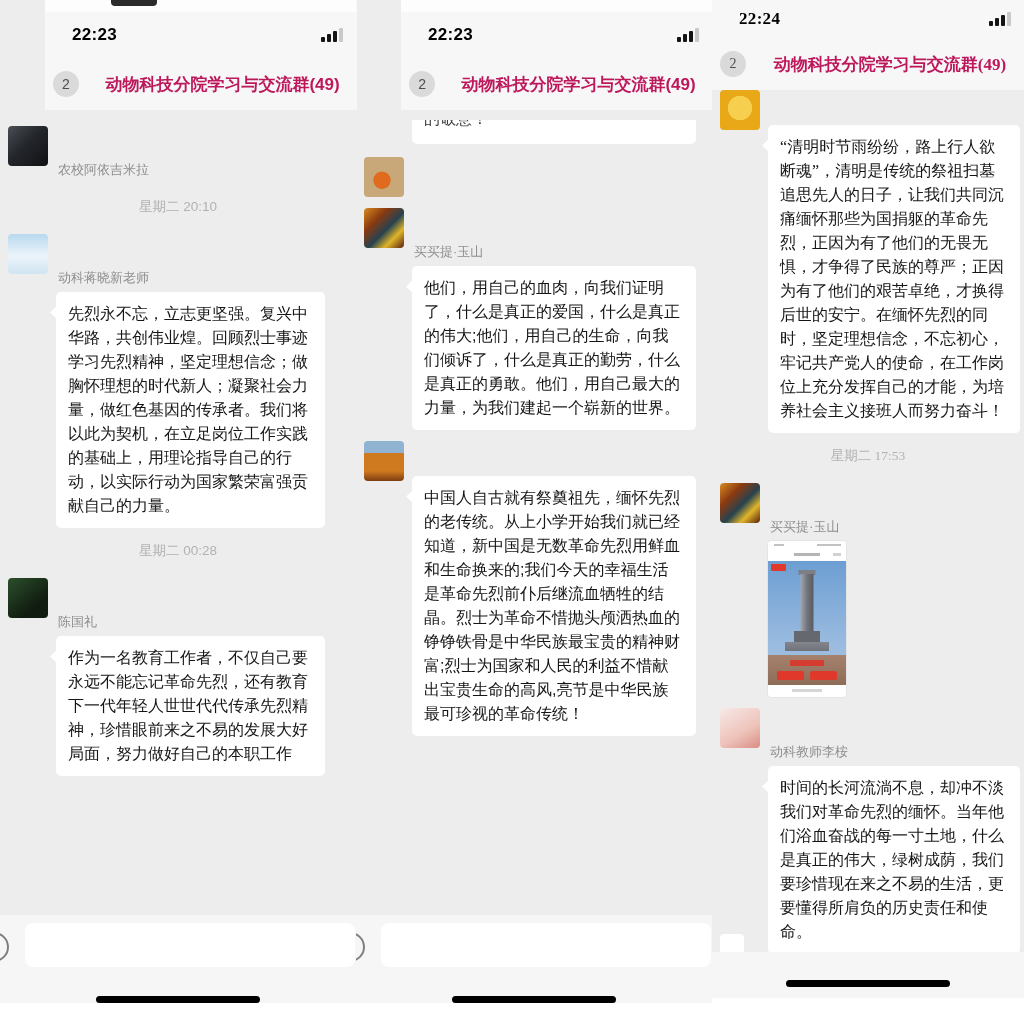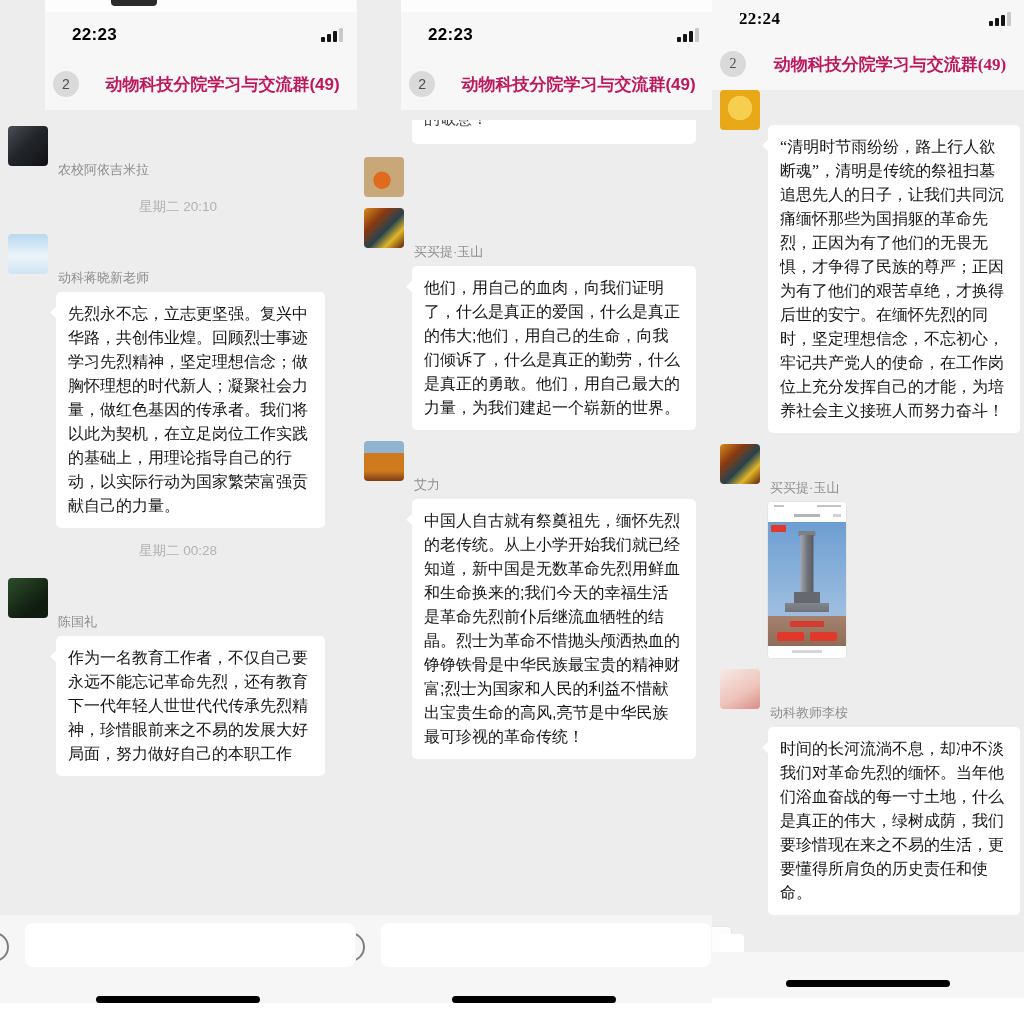--- a/index.html
+++ b/index.html
@@ -179,21 +179,20 @@
         <div class="msg">
           <div class="avatar av-autumn-leaves-dark"></div>
           <div class="mcol">
             <div class="nick">买买提·玉山</div>
             <div class="bubble wide">他们，用自己的血肉，向我们证明了，什么是真正的爱国，什么是真正的伟大;他们，用自己的生命，向我们倾诉了，什么是真正的勤劳，什么是真正的勇敢。他们，用自己最大的力量，为我们建起一个崭新的世界。</div>
           </div>
         </div>
         <div class="msg">
           <div class="avatar av-autumn-trees"></div>
           <div class="mcol">
-            <div class="nick">艾力</div>
             <div class="bubble wide">中国人自古就有祭奠祖先，缅怀先烈的老传统。从上小学开始我们就已经知道，新中国是无数革命先烈用鲜血和生命换来的;我们今天的幸福生活是革命先烈前仆后继流血牺牲的结晶。烈士为革命不惜抛头颅洒热血的铮铮铁骨是中华民族最宝贵的精神财富;烈士为国家和人民的利益不惜献出宝贵生命的高风,亮节是中华民族最可珍视的革命传统！</div>
           </div>
         </div>
       </div>
       <div class="inputbar">
         <div class="voice"></div>
         <div class="input-box"></div>
       </div>
       <div class="bottom-white"></div>
       <div class="home"></div>
@@ -212,20 +211,21 @@
         <div class="badge">2</div>
         <div class="title">动物科技分院学习与交流群(49)</div>
       </div>
       <div class="chat">
         <div class="msg">
           <div class="avatar av-yellow-cartoon"></div>
           <div class="mcol">
             <div class="bubble wide">“清明时节雨纷纷，路上行人欲断魂”，清明是传统的祭祖扫墓追思先人的日子，让我们共同沉痛缅怀那些为国捐躯的革命先烈，正因为有了他们的无畏无惧，才争得了民族的尊严；正因为有了他们的艰苦卓绝，才换得后世的安宁。在缅怀先烈的同时，坚定理想信念，不忘初心，牢记共产党人的使命，在工作岗位上充分发挥自己的才能，为培养社会主义接班人而努力奋斗！</div>
           </div>
         </div>
+        <div class="time">星期二 17:53</div>
         <div class="msg">
           <div class="avatar av-autumn-leaves-dark"></div>
           <div class="mcol">
             <div class="nick">买买提·玉山</div>
             <div class="img-card">
               <div class="ic-status"></div>
               <div class="ic-title"></div>
               <div class="ic-photo">
                 <div class="ic-sky"></div>
                 <div class="ic-ground"></div>

